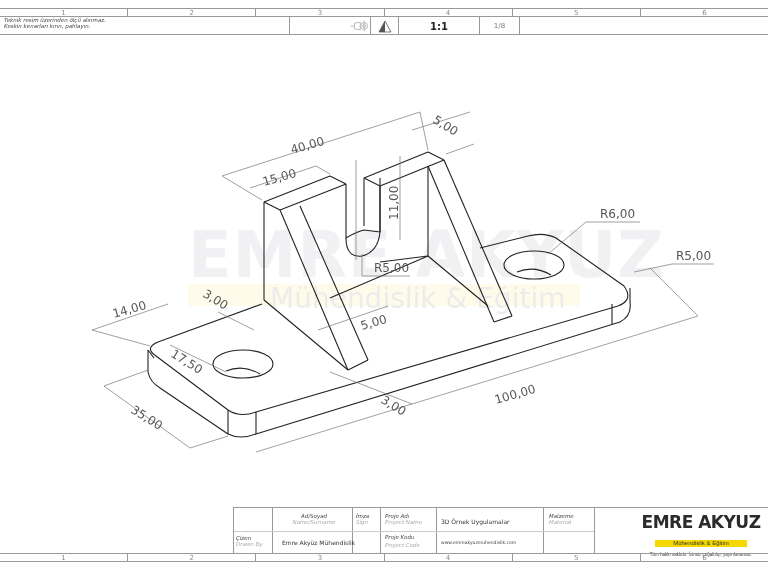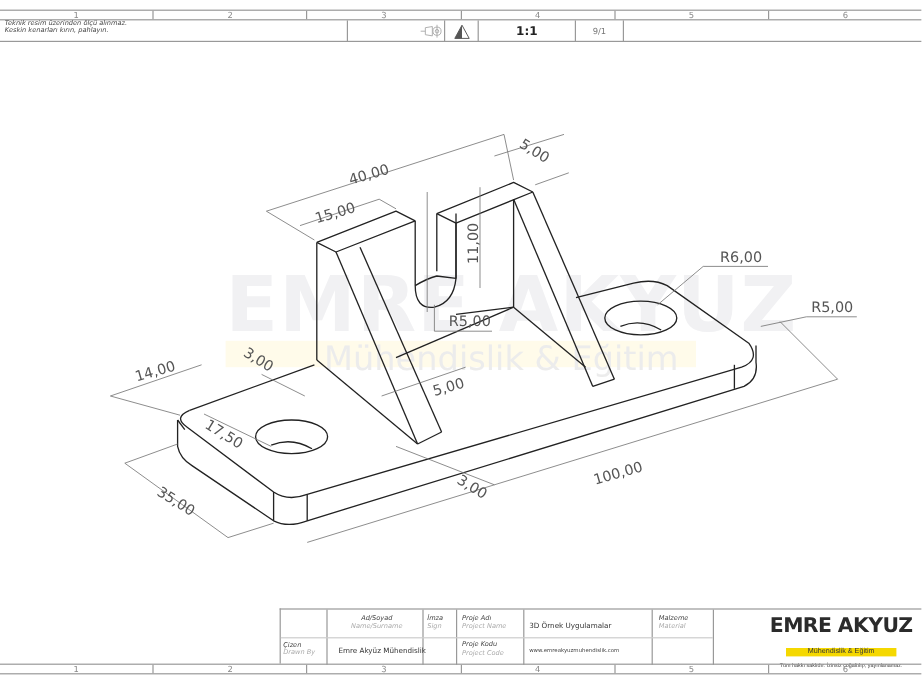--- a/index.html
+++ b/index.html
@@ -70,21 +70,21 @@
   <div class="ts-cell" style="left:370px;width:28px;">
     <svg width="14" height="13" viewBox="0 0 14 13">
       <polygon points="7,1 13,12 1,12" fill="none" stroke="#555" stroke-width="0.8"></polygon>
       <polygon points="7,1 7,12 1,12" fill="#555"></polygon>
     </svg>
   </div>
   <div class="ts-cell" style="left:398px;width:81px;">
     <span class="scale">1:1</span>
   </div>
   <div class="ts-cell" style="left:479px;width:40px;">
-    <span class="sheet">9/1</span>
+    <span class="sheet">1/8</span>
   </div>
   <div class="ts-cell" style="left:519px;width:249px;"></div>
 </div>
 
 <div class="wm wm-band"></div>
 <div class="wm wm-big">EMRE AKYUZ</div>
 <div class="wm wm-sub">Mühendislik &amp; Eğitim</div>
 
 <svg class="drawing" width="768" height="470" viewBox="0 36 768 470">
   <g fill="none" stroke="#222" stroke-width="1.1" stroke-linejoin="round">

